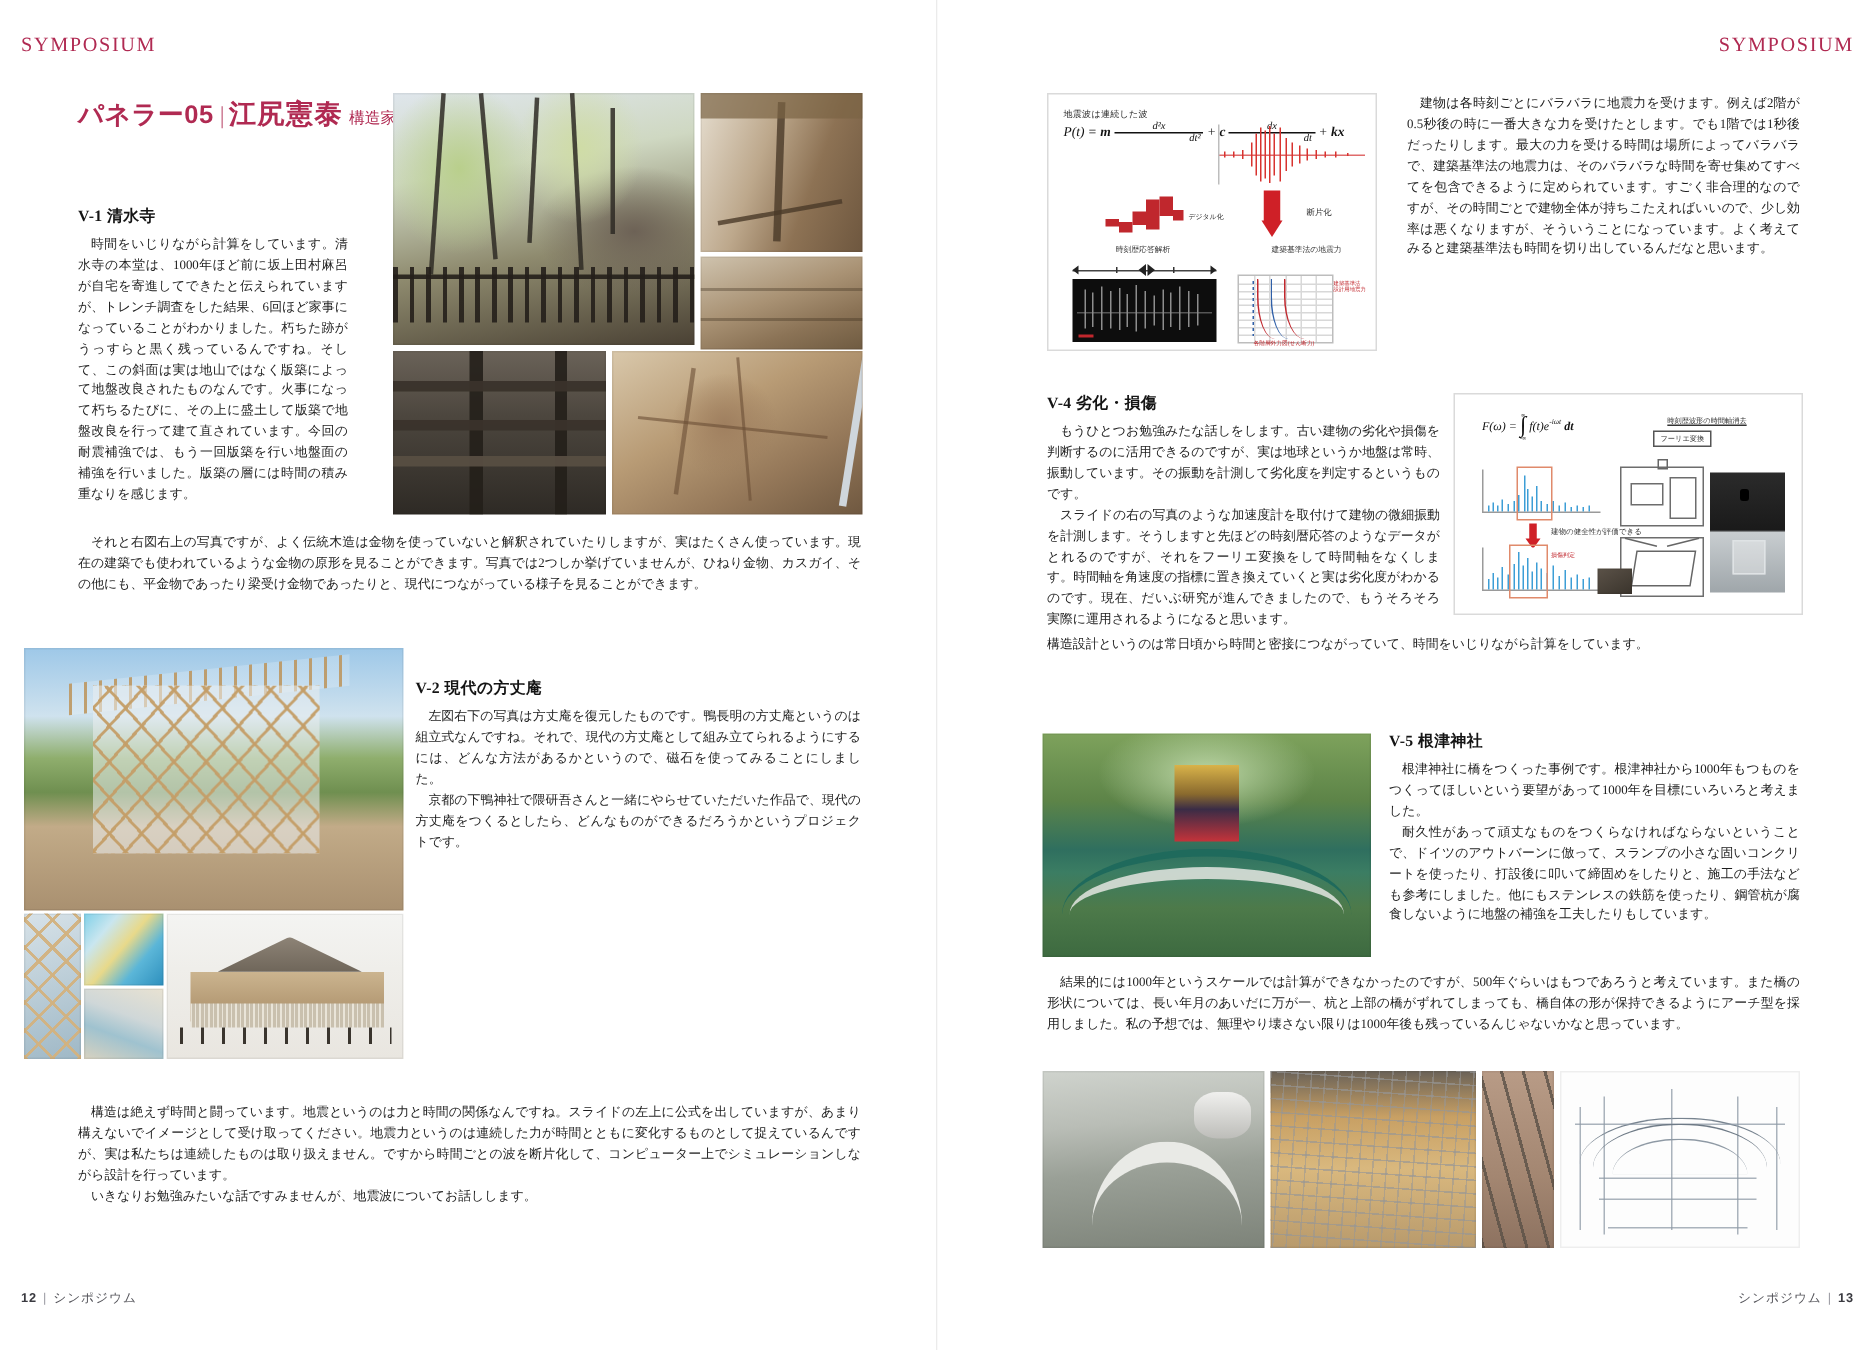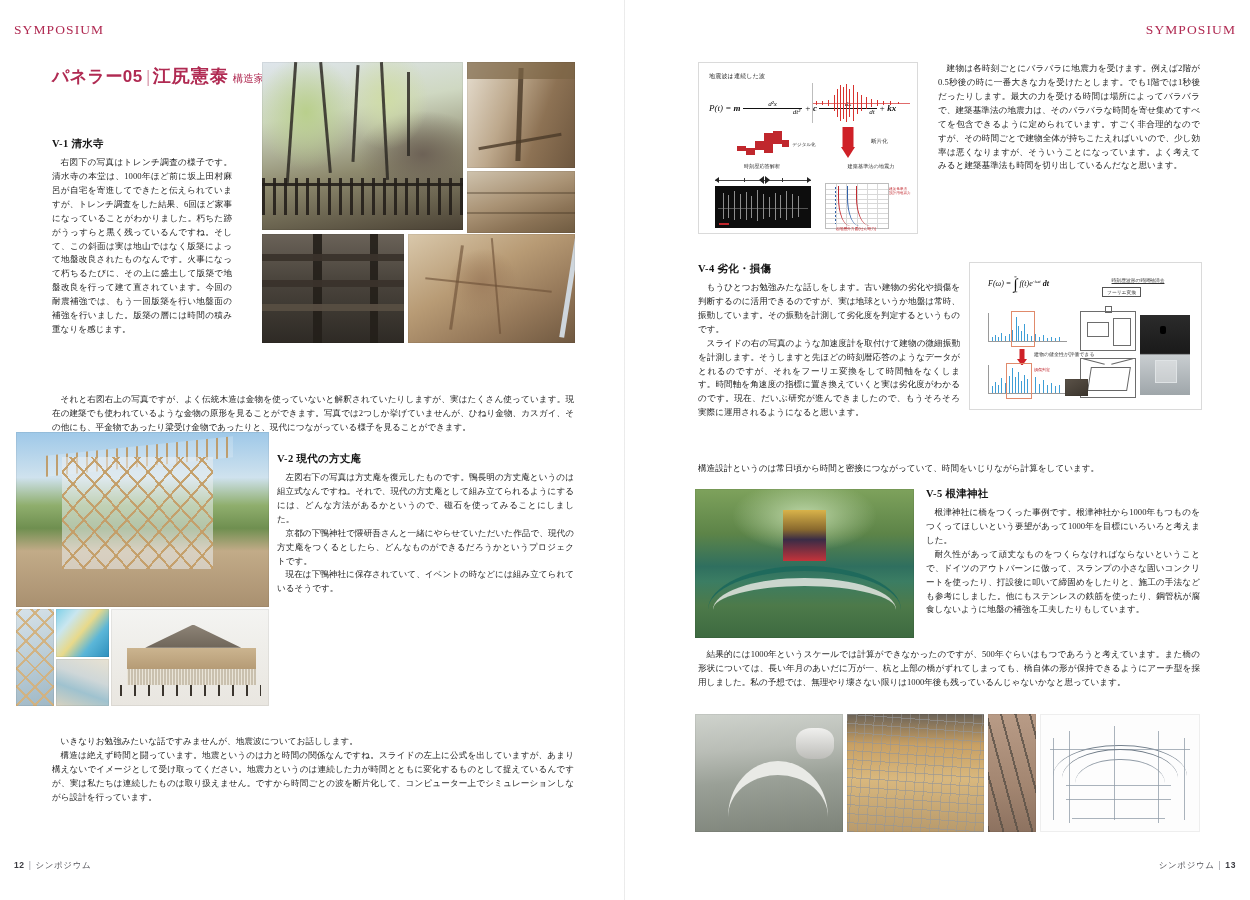--- a/index.html
+++ b/index.html
@@ -232,27 +232,27 @@
 
     <div class="runhead l">SYMPOSIUM</div>
 
     <div class="panel-title">
       <span class="pn">パネラー05</span><span class="sep">|</span><span class="nm">江尻憲泰</span><span class="role">構造家</span>
     </div>
 
     <div class="tcol" style="left:52px;top:95px;width:180px;margin-top:42px;">
       <div class="sec-h">V-1 清水寺</div>
       <div class="bd">
-        <p>右図下の写真はトレンチ調査の様子です。清水寺の本堂は、1000年ほど前に坂上田村麻呂が自宅を寄進してできたと伝えられていますが、トレンチ調査をした結果、6回ほど家事になっていることがわかりました。朽ちた跡がうっすらと黒く残っているんですね。そして、この斜面は実は地山ではなく版築によって地盤改良されたものなんです。火事になって朽ちるたびに、その上に盛土して版築で地盤改良を行って建て直されています。今回の耐震補強では、もう一回版築を行い地盤面の補強を行いました。版築の層には時間の積み重なりを感じます。</p>
+        <p>時間をいじりながら計算をしています。清水寺の本堂は、1000年ほど前に坂上田村麻呂が自宅を寄進してできたと伝えられていますが、トレンチ調査をした結果、6回ほど家事になっていることがわかりました。朽ちた跡がうっすらと黒く残っているんですね。そして、この斜面は実は地山ではなく版築によって地盤改良されたものなんです。火事になって朽ちるたびに、その上に盛土して版築で地盤改良を行って建て直されています。今回の耐震補強では、もう一回版築を行い地盤面の補強を行いました。版築の層には時間の積み重なりを感じます。</p>
       </div>
     </div>
 
     <div class="tcol" style="left:52px;top:355px;width:522px;">
       <div class="bd">
-        <p style="text-indent:1em;margin-top:38px;">それと右図右上の写真ですが、よく伝統木造は金物を使っていないと解釈されていたりしますが、実はたくさん使っています。現在の建築でも使われているような金物の原形を見ることができます。写真では2つしか挙げていませんが、ひねり金物、カスガイ、その他にも、平金物であったり梁受け金物であったりと、現代につながっている様子を見ることができます。</p>
+        <p style="text-indent:1em;">それと右図右上の写真ですが、よく伝統木造は金物を使っていないと解釈されていたりしますが、実はたくさん使っています。現在の建築でも使われているような金物の原形を見ることができます。写真では2つしか挙げていませんが、ひねり金物、カスガイ、その他にも、平金物であったり梁受け金物であったりと、現代につながっている様子を見ることができます。</p>
       </div>
     </div>
 
     <div class="ph ph-temple" style="left:262px;top:62px;width:201px;height:168px;">
       <div class="trunk" style="left:14%;top:0;height:72%;transform:rotate(4deg);"></div>
       <div class="trunk" style="left:31%;top:0;height:66%;transform:rotate(-5deg);"></div>
       <div class="trunk" style="left:46%;top:2%;height:58%;transform:rotate(3deg);"></div>
       <div class="trunk" style="left:60%;top:0;height:70%;transform:rotate(-3deg);"></div>
       <div class="trunk" style="left:72%;top:6%;height:50%;"></div>
       <div class="fence2"></div>
@@ -297,47 +297,46 @@
       <div class="body"></div>
       <div class="thatch"></div>
       <div class="fen"></div>
     </div>
 
     <div class="tcol" style="left:277px;top:452px;width:297px;">
       <div class="sec-h">V-2 現代の方丈庵</div>
       <div class="bd">
         <p>左図右下の写真は方丈庵を復元したものです。鴨長明の方丈庵というのは組立式なんですね。それで、現代の方丈庵として組み立てられるようにするには、どんな方法があるかというので、磁石を使ってみることにしました。</p>
         <p>京都の下鴨神社で隈研吾さんと一緒にやらせていただいた作品で、現代の方丈庵をつくるとしたら、どんなものができるだろうかというプロジェクトです。</p>
-        <p>現在は下鴨神社に保存されていて、イベントの時などには組み立てられているそうです。</p>
       </div>
     </div>
 
     <div class="tcol" style="left:52px;top:735px;width:522px;">
       <div class="bd">
+        <p>構造は絶えず時間と闘っています。地震というのは力と時間の関係なんですね。スライドの左上に公式を出していますが、あまり構えないでイメージとして受け取ってください。地震力というのは連続した力が時間とともに変化するものとして捉えているんですが、実は私たちは連続したものは取り扱えません。ですから時間ごとの波を断片化して、コンピューター上でシミュレーションしながら設計を行っています。</p>
         <p>いきなりお勉強みたいな話ですみませんが、地震波についてお話しします。</p>
-        <p>構造は絶えず時間と闘っています。地震というのは力と時間の関係なんですね。スライドの左上に公式を出していますが、あまり構えないでイメージとして受け取ってください。地震力というのは連続した力が時間とともに変化するものとして捉えているんですが、実は私たちは連続したものは取り扱えません。ですから時間ごとの波を断片化して、コンピューター上でシミュレーションしながら設計を行っています。</p>
       </div>
     </div>
 
     <div class="folio l">
       <span class="num">12</span><span class="bar">|</span><span>シンポジウム</span>
     </div>
   </div>
 
   <div class="gutter"></div>
 
   <div class="page right">
 
     <div class="runhead r">SYMPOSIUM</div>
 
     <div class="slide" style="left:73px;top:62px;width:218px;height:170px;">
 
       <div class="stitle" style="left:10px;top:9px;">地震波は連続した波</div>
 
-      <div class="formula" style="left:10px;top:38px;font-size:9px;">
+      <div class="formula" style="left:10px;top:18px;font-size:9px;">
         <span>P(t) =</span>
         <span style="font-weight:700;">m</span>
         <span class="frac">
           <span class="n">d²x</span>
           <span class="d">dt²</span>
         </span>
         <span>+</span>
         <span style="font-weight:700;">c</span>
         <span class="frac">
           <span class="n">dx</span>
@@ -451,21 +450,21 @@
     </div>
 
     <div class="tcol" style="left:73px;top:262px;width:262px;">
       <div class="sec-h">V-4 劣化・損傷</div>
       <div class="bd">
         <p>もうひとつお勉強みたな話しをします。古い建物の劣化や損傷を判断するのに活用できるのですが、実は地球というか地盤は常時、振動しています。その振動を計測して劣化度を判定するというものです。</p>
         <p>スライドの右の写真のような加速度計を取付けて建物の微細振動を計測します。そうしますと先ほどの時刻暦応答のようなデータがとれるのですが、それをフーリエ変換をして時間軸をなくします。時間軸を角速度の指標に置き換えていくと実は劣化度がわかるのです。現在、だいぶ研究が進んできましたので、もうそろそろ実際に運用されるようになると思います。</p>
       </div>
     </div>
 
-    <div class="tcol" style="left:73px;top:423px;width:502px;margin-top:39px;">
+    <div class="tcol" style="left:73px;top:423px;width:502px;">
       <div class="bd">
         <p style="text-indent:0;">構造設計というのは常日頃から時間と密接につながっていて、時間をいじりながら計算をしています。</p>
       </div>
     </div>
 
     <div class="slide" style="left:344px;top:262px;width:231px;height:146px;">
 
       <div class="formula" style="left:18px;top:12px;font-size:8px;">
         <span>F(ω) =</span>
         <span style="display:inline-block;vertical-align:middle;text-align:center;line-height:1;">

